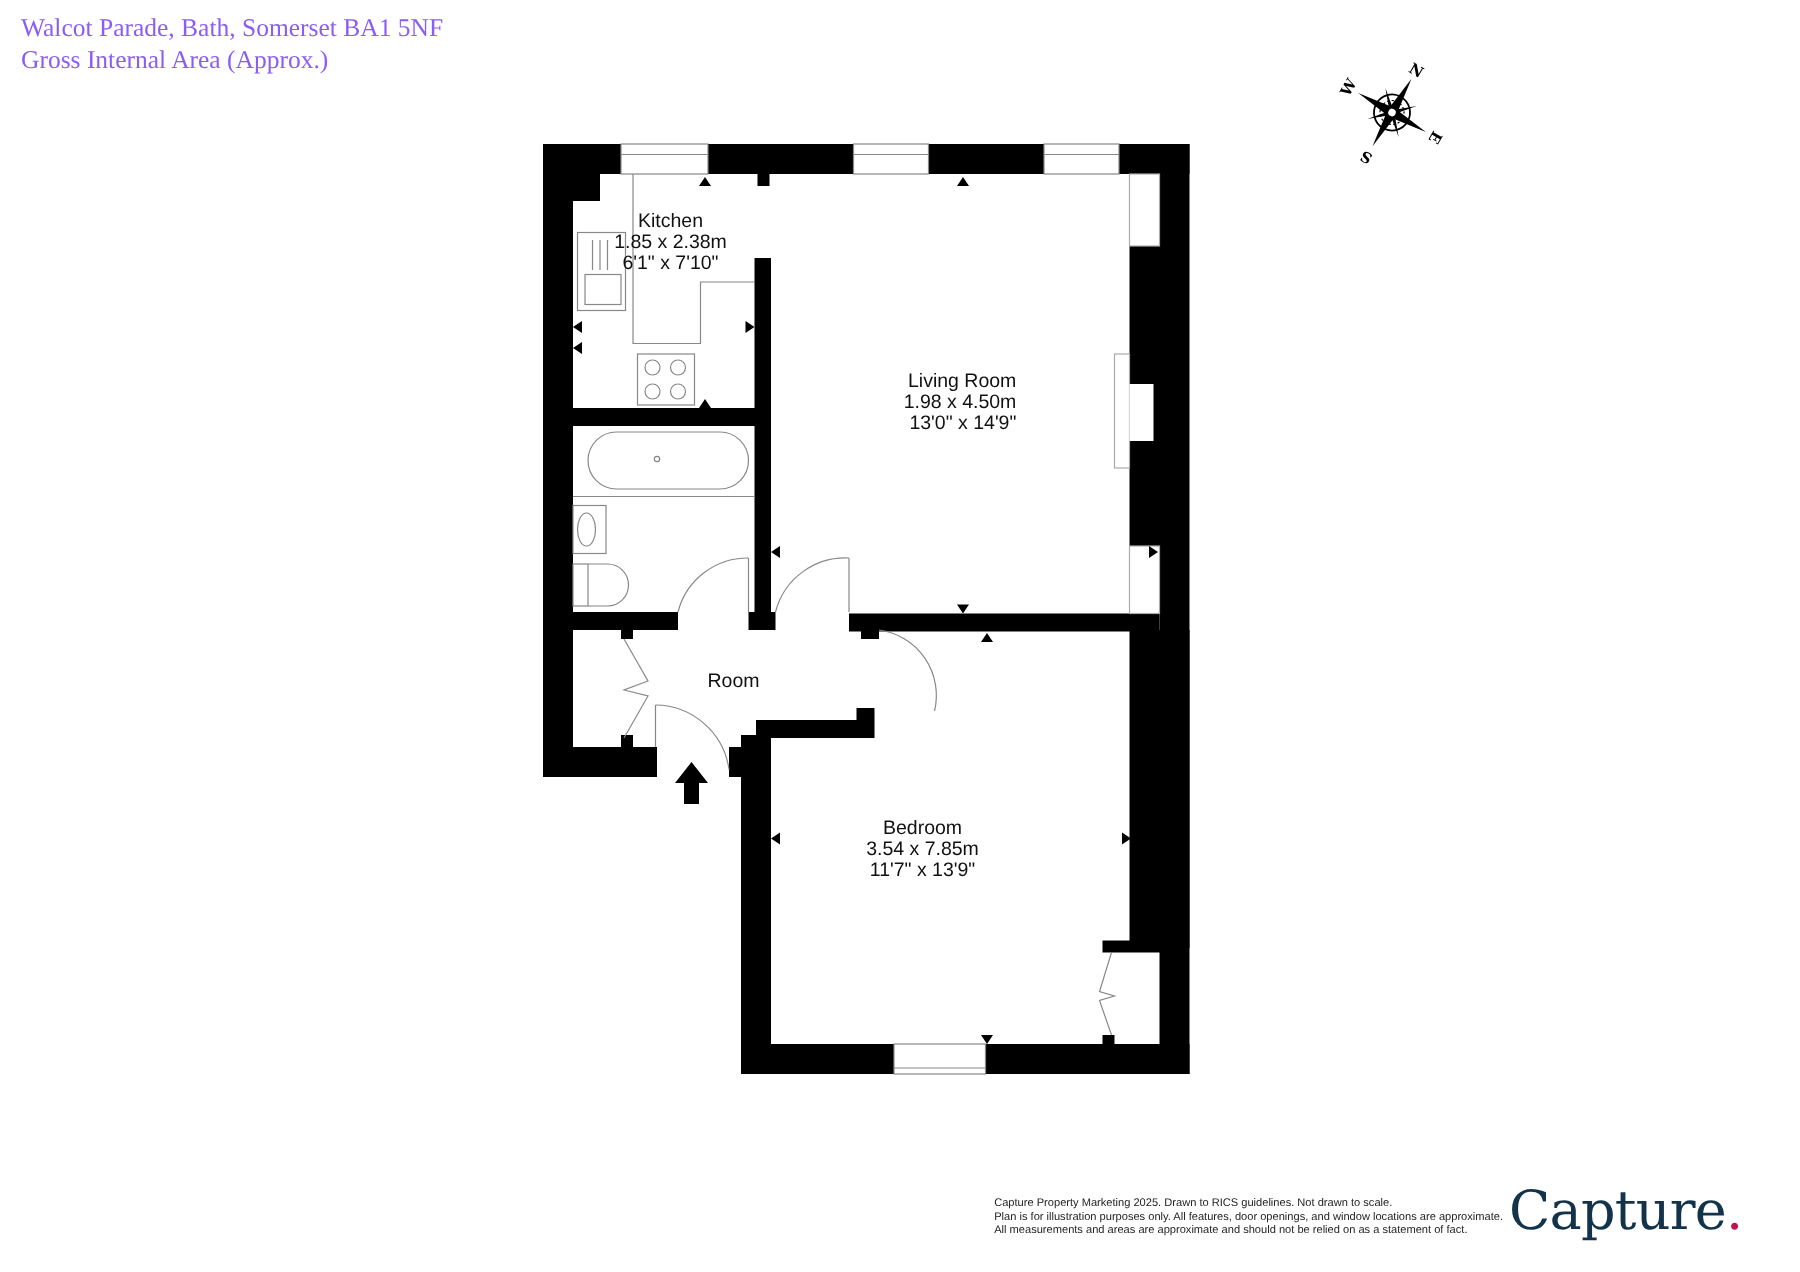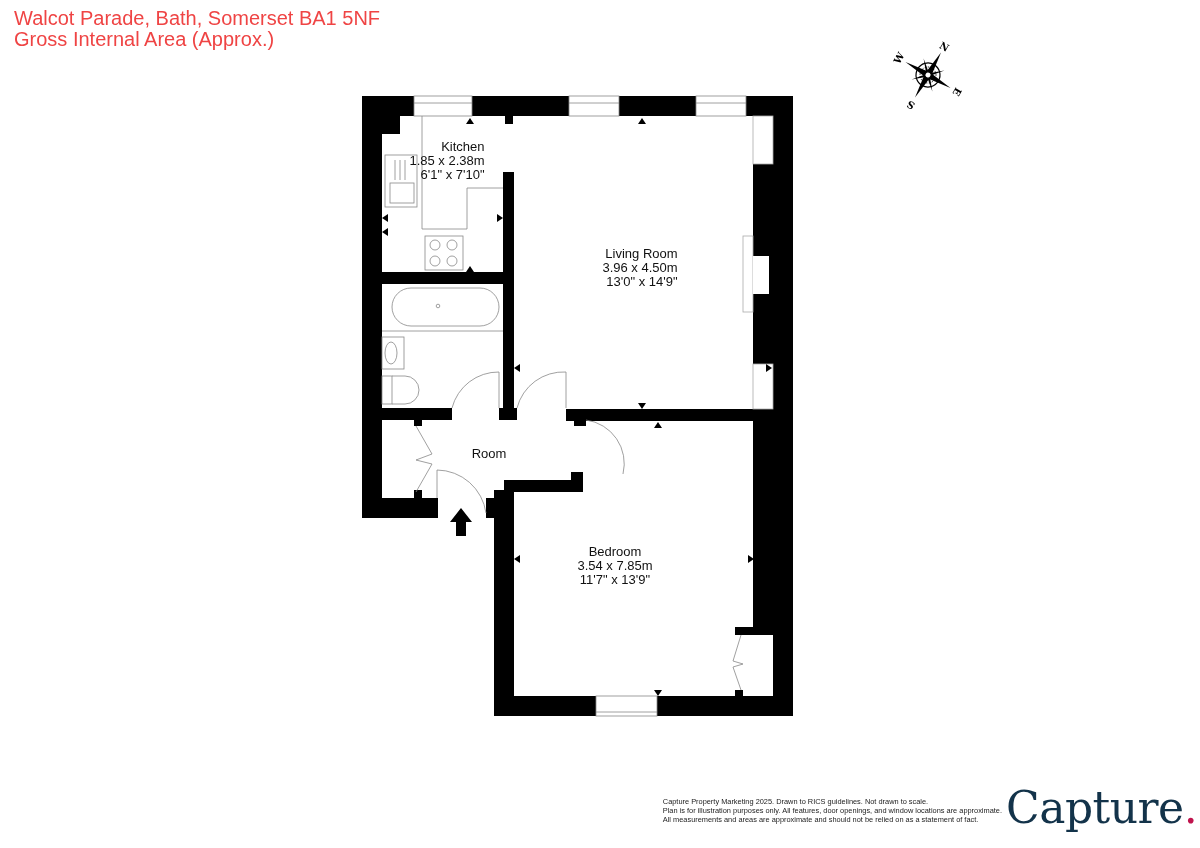--- a/index.html
+++ b/index.html
@@ -1,23 +1,23 @@
 <!DOCTYPE html>
 <html><head>
 <meta charset="utf-8">
 <style>
   html, body { margin:0; padding:0; background:#ffffff; }
   body { width:1200px; height:848px; position:relative; overflow:hidden; font-family:"Liberation Sans", sans-serif; color:#111; }
-  .header { position:absolute; left:14px; top:8px; font-size:20px; line-height:21px; color:#ef4444; }
+  .header { position:absolute; left:14px; top:8px; font-size:17px; line-height:21px; color:#8b5cf6;font-family:Liberation Serif, serif; }
   .header div { white-space:nowrap; }
   svg.plan { position:absolute; left:0; top:0; }
   .room-label { position:absolute; text-align:center; font-size:13px; line-height:14px; color:#111; white-space:nowrap; transform:translateX(-50%); }
   .compass { position:absolute; left:885px; top:38px; width:90px; height:80px; }
   .footer-text { position:absolute; right:198px; top:797px; text-align:left; font-size:7.4px; line-height:9.2px; color:#222; white-space:nowrap; }
-  .logo { position:absolute; left:1006px; top:780px; font-family:"DejaVu Serif", serif; font-size:44px; color:#13334a; letter-spacing:-0.5px; line-height:56px; }
+  .logo { position:absolute; left:1006px; top:780px; font-family:"DejaVu Serif", serif; font-size:36px; color:#13334a; letter-spacing:-0.5px; line-height:56px; }
   .logo .dot { color:#c0144d; }
 </style>
 </head>
 <body>
 
 <div class="header">
   <div>Walcot Parade, Bath, Somerset  BA1 5NF</div>
   <div>Gross Internal Area (Approx.)</div>
 </div>
 
@@ -151,28 +151,28 @@
     <polygon points="520,555 514,559 520,563"></polygon>
     <polygon points="748,555 754,559 748,563"></polygon>
     <polygon points="658,690 662,696 654,696" transform="rotate(180 658 693)"></polygon>
   </g>
 
   <g fill="#000">
     <polygon points="461,508 472,522 466,522 466,536 456,536 456,522 450,522"></polygon>
   </g>
 </svg>
 
-<div class="room-label" style="left:447px; top:140px;text-align:right;">
+<div class="room-label" style="left:447px; top:140px;">
   <div>Kitchen</div>
   <div>1.85 x 2.38m</div>
   <div>6'1" x 7'10"</div>
 </div>
 <div class="room-label" style="left:640px; top:247px;text-align:right;">
   <div>Living Room</div>
-  <div>3.96 x 4.50m</div>
+  <div>1.98 x 4.50m</div>
   <div>13'0" x 14'9"</div>
 </div>
 <div class="room-label" style="left:489px; top:447px;">
   <div>Room</div>
 </div>
 <div class="room-label" style="left:615px; top:545px;">
   <div>Bedroom</div>
   <div>3.54 x 7.85m</div>
   <div>11'7" x 13'9"</div>
 </div>

